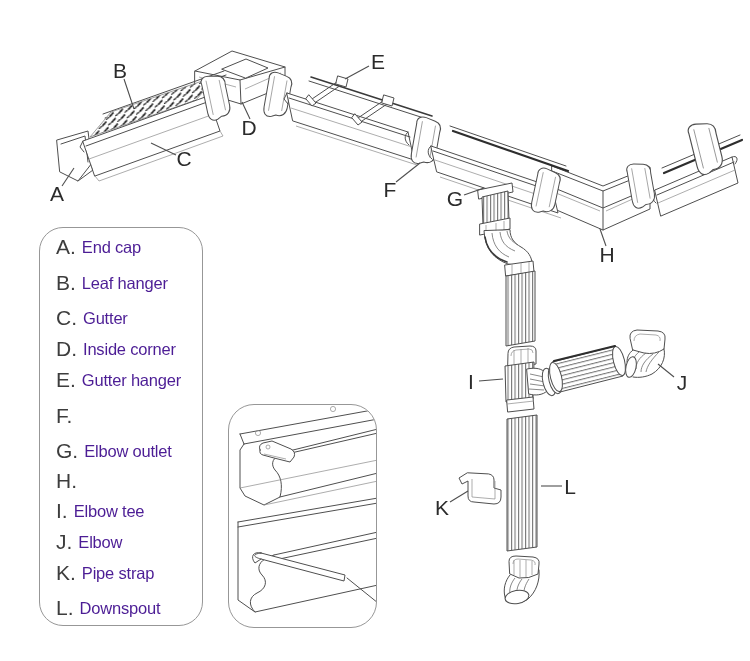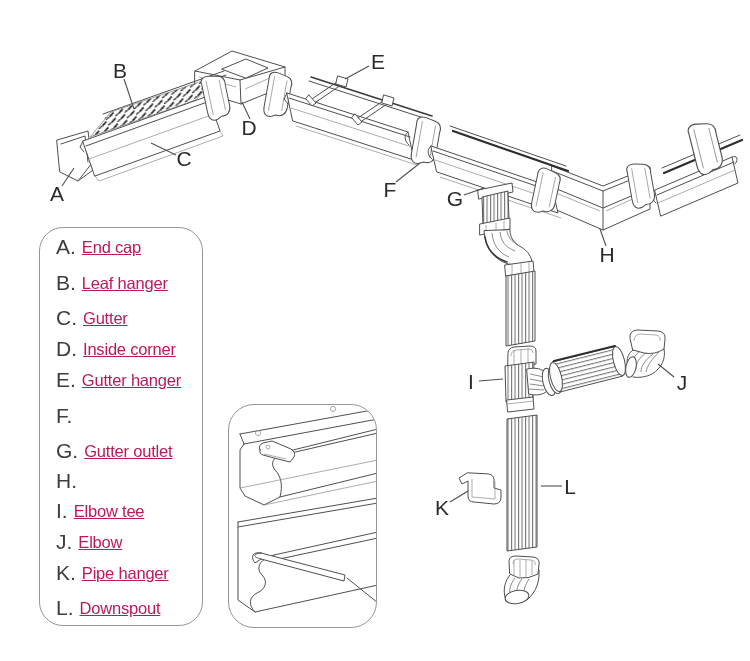--- a/index.html
+++ b/index.html
@@ -13,21 +13,21 @@
   .thick{stroke:#2e2e2e;fill:none;stroke-width:2.2;stroke-linecap:round;}
   .med{stroke:#3a3a3a;fill:none;stroke-width:1.6;stroke-linecap:round;}
   .leader{stroke:#4f4f4f;stroke-width:1.1;}
   .occl{fill:#fff;stroke:none;}
   .part-label{position:absolute;transform:translate(-50%,-50%);font-size:21px;color:#2b2b2b;
               font-weight:500;letter-spacing:0;user-select:none;}
   #legend-box{position:absolute;left:39px;top:227px;width:164px;height:399px;
               border:1.5px solid #979797;border-radius:24px;background:#fff;box-sizing:border-box;}
   .legend-row{position:absolute;left:16px;height:34px;display:flex;align-items:center;white-space:nowrap;}
   .legend-letter{font-size:21px;color:#3d3d3d;margin-right:6px;}
-  .legend-text{font-size:16.5px;color:#be185d;letter-spacing:-0.2px;text-decoration:underline;}
+  .legend-text{font-size:16.5px;color:#4c1d95;letter-spacing:-0.2px;}
   #inset-box{position:absolute;left:228px;top:404px;width:149px;height:224px;
              border:1.5px solid #979797;border-radius:26px;background:#fff;
              box-sizing:border-box;overflow:hidden;}
   #inset-box svg{position:absolute;left:-1px;top:-1px;}
 </style>
 </head>
 <body>
 
 <div id="stage">
 
@@ -236,36 +236,36 @@
       </div>
     <div class="legend-row" style="top:135px">
         <span class="legend-letter">E.</span>
         <span class="legend-text">Gutter hanger</span>
       </div>
     <div class="legend-row" style="top:171px">
         <span class="legend-letter">F.</span>
       </div>
     <div class="legend-row" style="top:206px">
         <span class="legend-letter">G.</span>
-        <span class="legend-text">Gutter outlet</span>
+        <span class="legend-text">Elbow outlet</span>
       </div>
     <div class="legend-row" style="top:236px">
         <span class="legend-letter">H.</span>
       </div>
     <div class="legend-row" style="top:266px">
         <span class="legend-letter">I.</span>
         <span class="legend-text">Elbow tee</span>
       </div>
     <div class="legend-row" style="top:297px">
         <span class="legend-letter">J.</span>
         <span class="legend-text">Elbow</span>
       </div>
     <div class="legend-row" style="top:328px">
         <span class="legend-letter">K.</span>
-        <span class="legend-text">Pipe hanger</span>
+        <span class="legend-text">Pipe strap</span>
       </div>
     <div class="legend-row" style="top:363px">
         <span class="legend-letter">L.</span>
         <span class="legend-text">Downspout</span>
       </div>
   </div>
 
   <div id="inset-box">
     <svg width="151" height="226" viewBox="0 0 151 226">
 

